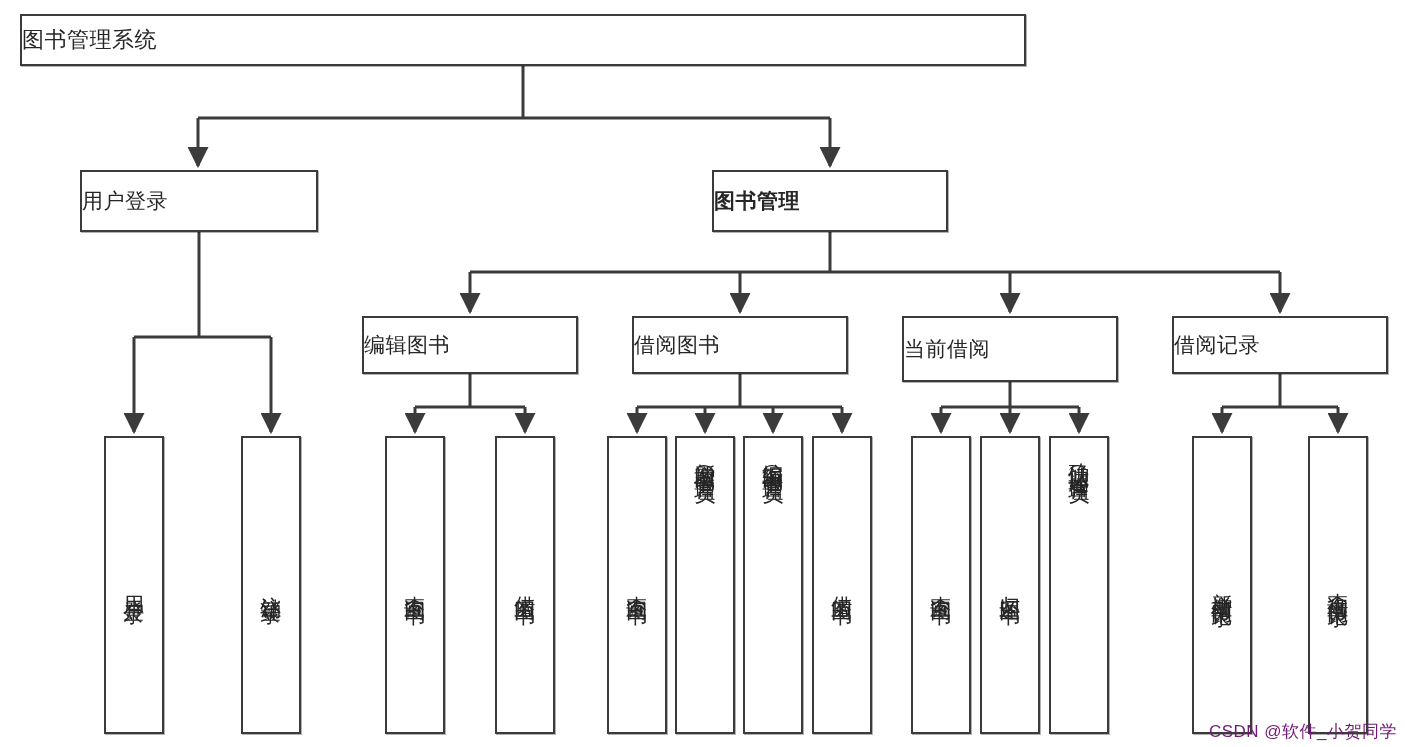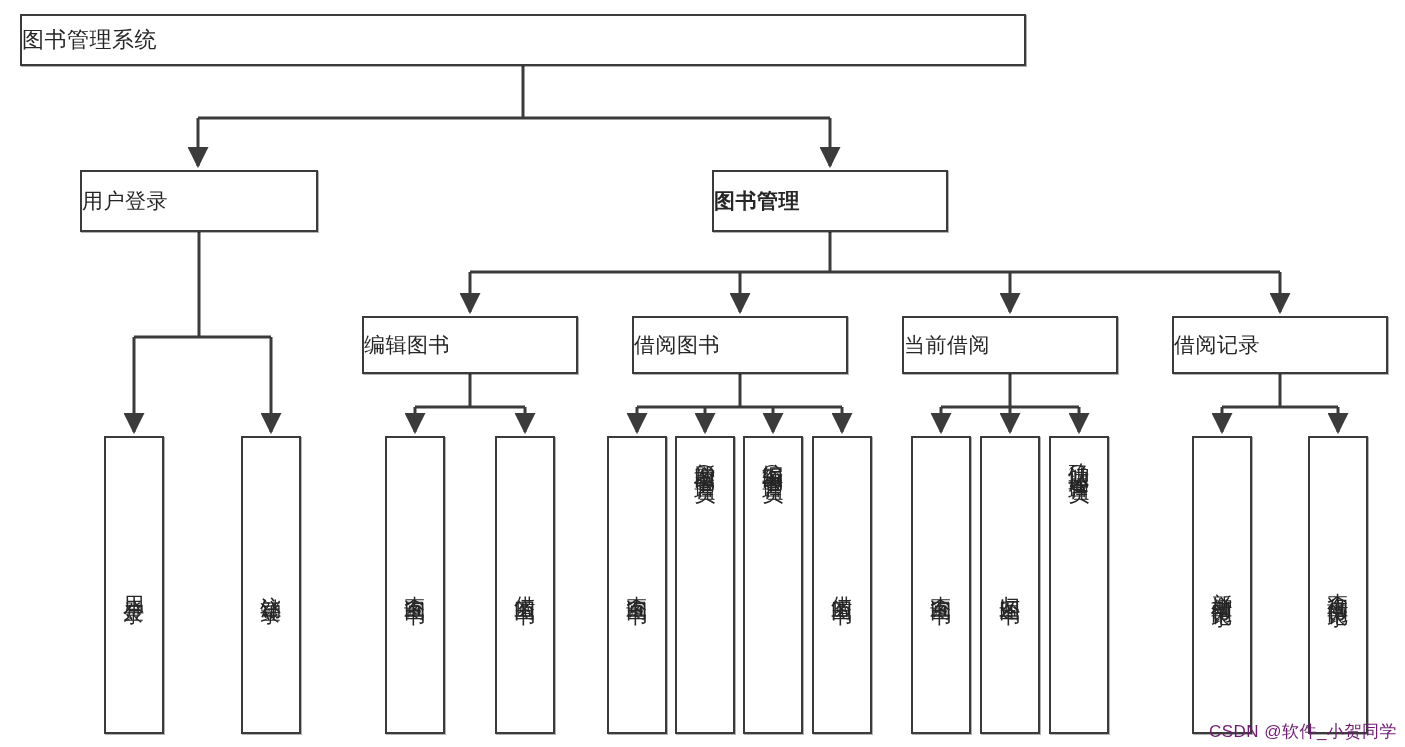--- a/index.html
+++ b/index.html
@@ -141,21 +141,21 @@
   <div class="node h-node" style="left:712px; top:170px; width:236px; height:62px;font-weight:bold;">
     <span class="node-label">图书管理</span>
   </div>
 
   <div class="node h-node" style="left:362px; top:316px; width:216px; height:58px;">
     <span class="node-label">编辑图书</span>
   </div>
   <div class="node h-node" style="left:632px; top:316px; width:216px; height:58px;">
     <span class="node-label">借阅图书</span>
   </div>
-  <div class="node h-node" style="left:902px; top:316px; width:216px; height:58px;">
+  <div class="node h-node" style="left:902px; top:316px; width:216px; height:66px;">
     <span class="node-label">当前借阅</span>
   </div>
   <div class="node h-node" style="left:1172px; top:316px; width:216px; height:58px;">
     <span class="node-label">借阅记录</span>
   </div>
 
   <div class="node v-node centered" style="left:104px; top:436px; width:60px; height:298px;">
     <span class="node-label">用户登录</span>
   </div>
   <div class="node v-node centered" style="left:241px; top:436px; width:60px; height:298px;">

